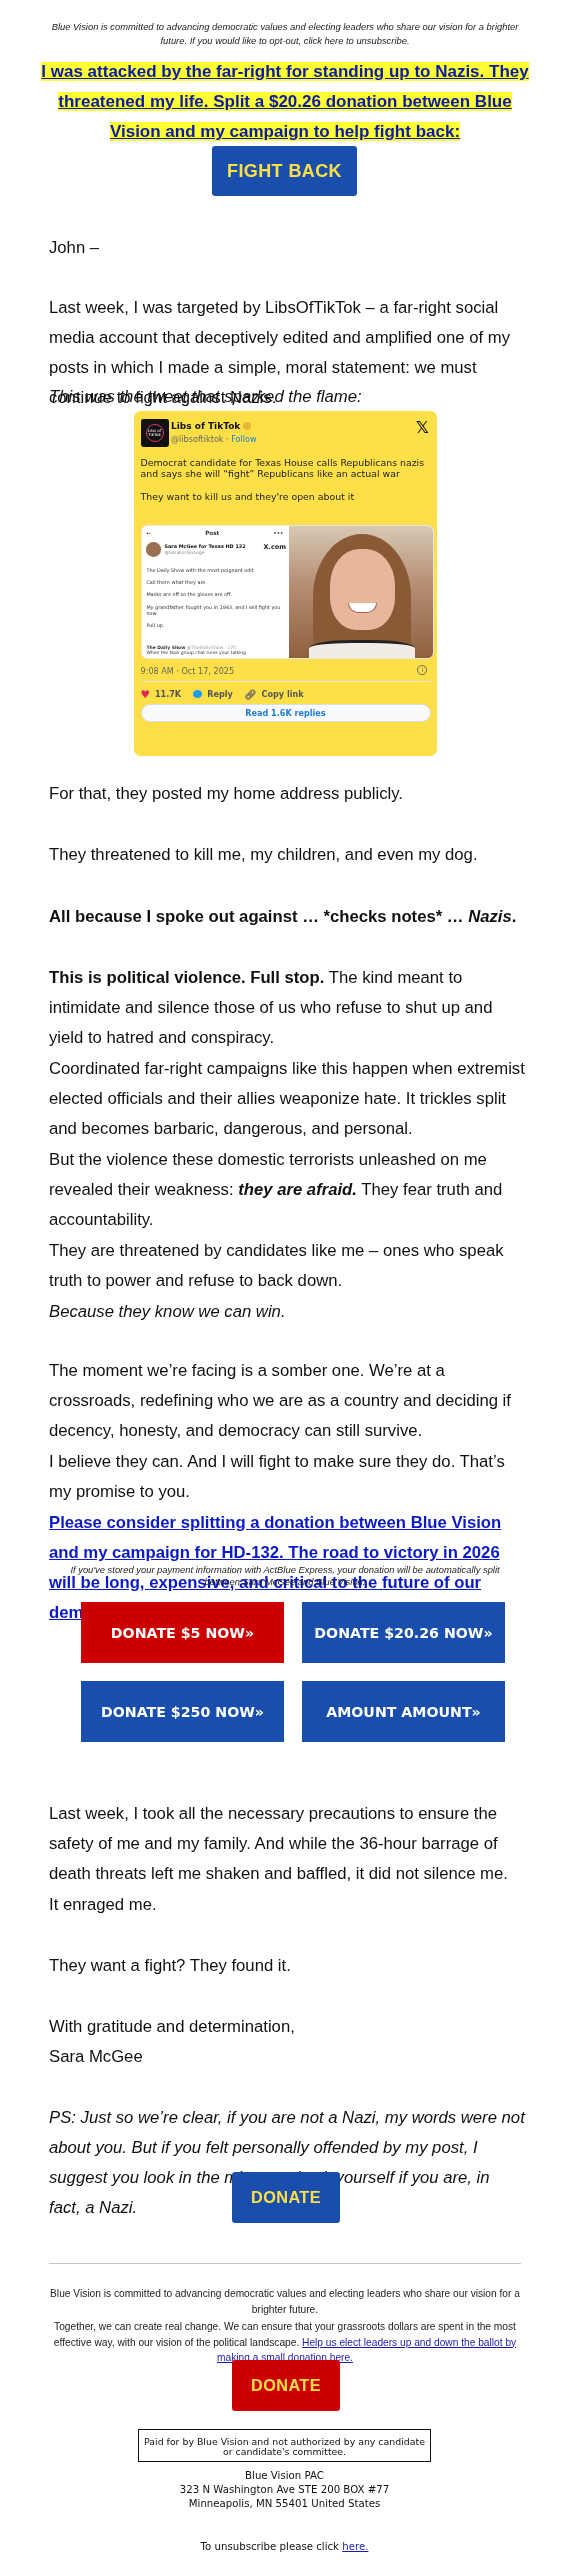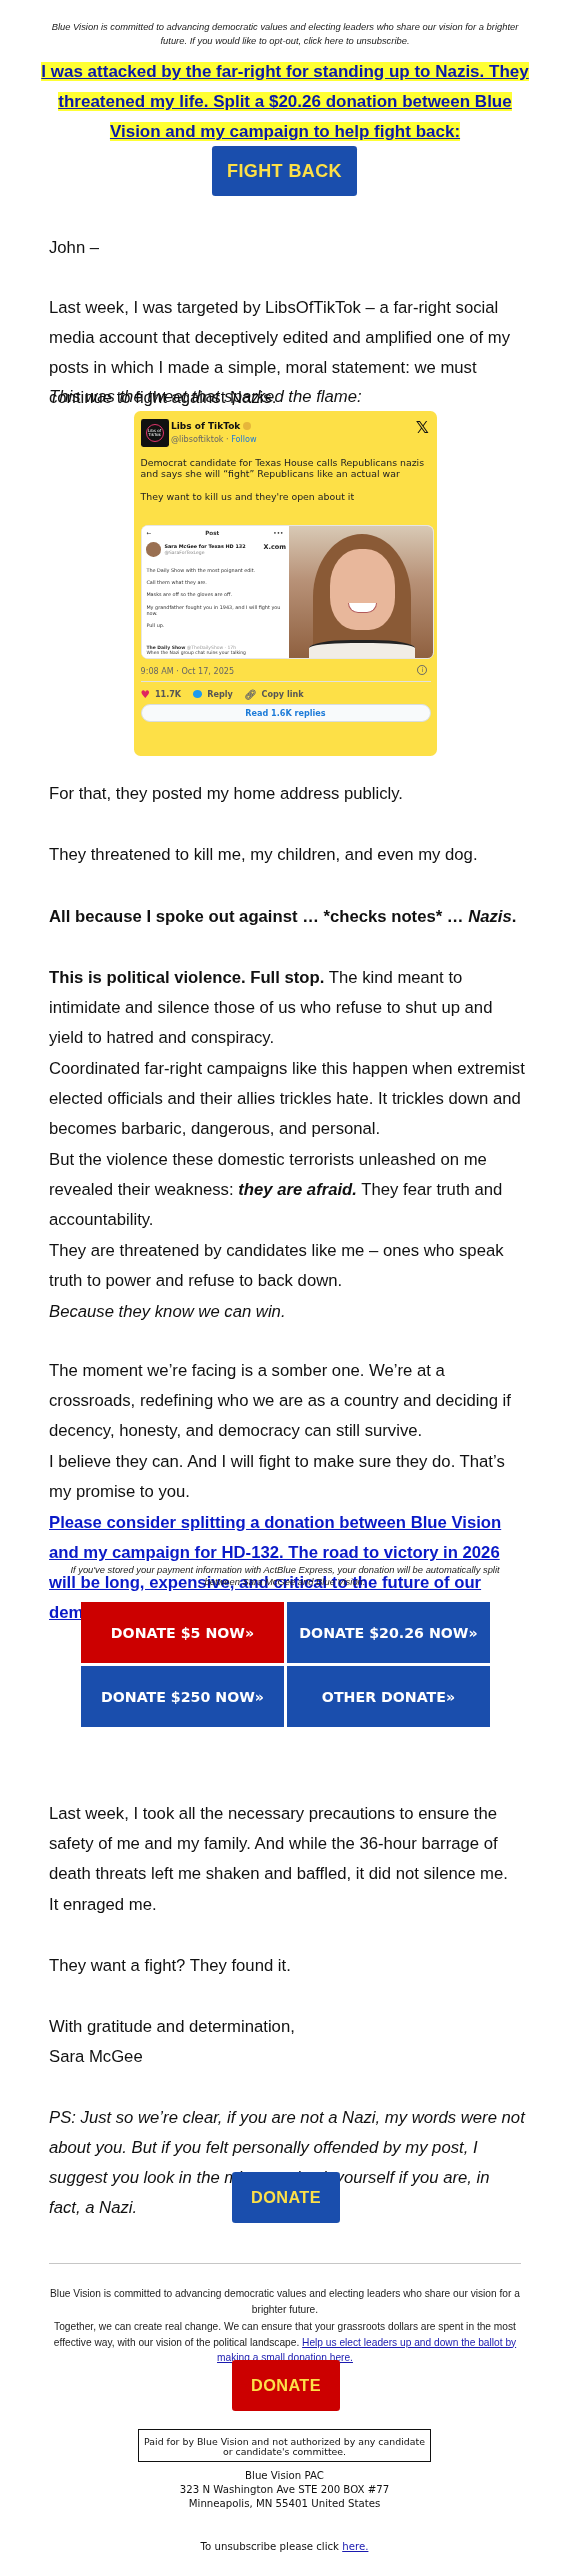--- a/index.html
+++ b/index.html
@@ -112,21 +112,21 @@
     font-size: 8.1px; font-weight: bold; color: #1d7bd8; background: #f8fafb;
   }
 
   .actblue-note {
     position: absolute; left: 57px; top: 1564px; width: 456px; text-align: center;
     font-size: 9.4px; line-height: 12.2px; font-style: italic; color: #222;
   }
   .donate-grid {
     position: absolute; left: 81px; top: 1602px; width: 352px; height: 186px;
     display: grid; grid-template-columns: 203px 203px; grid-template-rows: 61px 61px 61px;
-    gap: 3px;
+    gap: 18px;
   }
   .donate-cell {
     display: flex; align-items: center; justify-content: center; color: #fff;
     font-family: "DejaVu Sans", sans-serif; font-weight: bold; font-size: 14.2px; text-decoration: none;
   }
   .donate-cell.red { background: #cc0000; }
   .donate-cell.blue { background: #1a4ead; }
 
   .donate-blue { left: 232px; top: 2172px; width: 108px; height: 51px; font-size: 16.3px; }
   .hr { position: absolute; left: 49px; top: 2263px; width: 472px; height: 0.8px; background: #c6c6c6; }
@@ -234,40 +234,40 @@
 </div>
 
 <div class="body-text" style="top:779px;">For that, they posted my home address publicly.</div>
 <div class="body-text" style="top:840px;">They threatened to kill me, my children, and even my dog.</div>
 <div class="body-text" style="top:902px;font-weight:bold;">
   <span>All because I spoke out against … *checks notes* … </span><i>Nazis</i><span>.</span>
 </div>
 <div class="body-text" style="top:963px;">
   <b>This is political violence. Full stop.</b><span> The kind meant to intimidate and silence those of us who refuse to shut up and yield to hatred and conspiracy.</span>
 </div>
-<div class="body-text" style="top:1054px;">Coordinated far-right campaigns like this happen when extremist elected officials and their allies trickles hate. It trickles down and becomes barbaric, dangerous, and personal.</div>
+<div class="body-text" style="top:1054px;">Coordinated far-right campaigns like this happen when extremist elected officials and their allies weaponize hate. It trickles split and becomes barbaric, dangerous, and personal.</div>
 <div class="body-text" style="top:1145px;">
   <span>But the violence these domestic terrorists unleashed on me revealed their weakness: </span><b><i>they are afraid.</i></b><span> They fear truth and accountability.</span>
 </div>
 <div class="body-text" style="top:1236px;">They are threatened by candidates like me – ones who speak truth to power and refuse to back down.</div>
 <div class="body-text" style="top:1297px; font-style:italic;">Because they know we can win.</div>
 
 <div class="body-text" style="top:1356px;">The moment we’re facing is a somber one. We’re at a crossroads, redefining who we are as a country and deciding if decency, honesty, and democracy can still survive.</div>
 <div class="body-text" style="top:1447px;">I believe they can. And I will fight to make sure they do. That’s my promise to you.</div>
 <div class="body-text link-para" style="top:1508px;">
   <a href="#">Please consider splitting a donation between Blue Vision and my campaign for HD-132. The road to victory in 2026 will be long, expensive, and critical to the future of our democracy in Texas.</a>
 </div>
 
 <div class="actblue-note">If you've stored your payment information with ActBlue Express, your donation will be automatically split between Sara McGee and Blue Vision.</div>
 
 <div class="donate-grid">
   <a href="#" class="donate-cell red">DONATE $5 NOW»</a>
   <a href="#" class="donate-cell blue">DONATE $20.26 NOW»</a>
   <a href="#" class="donate-cell blue">DONATE $250 NOW»</a>
-  <a href="#" class="donate-cell blue">OTHER DONATE»</a>
+  <a href="#" class="donate-cell blue">AMOUNT AMOUNT»</a>
 </div>
 
 <div class="body-text" style="top:1799px;">Last week, I took all the necessary precautions to ensure the safety of me and my family. And while the 36-hour barrage of death threats left me shaken and baffled, it did not silence me.</div>
 <div class="body-text" style="top:1890px;">It enraged me.</div>
 <div class="body-text" style="top:1951px;">They want a fight? They found it.</div>
 <div class="body-text" style="top:2012px;">
   <div>With gratitude and determination,</div>
   <div>Sara McGee</div>
 </div>
 <div class="body-text" style="top:2103px; font-style:italic;">PS: Just so we’re clear, if you are not a Nazi, my words were not about you. But if you felt personally offended by my post, I suggest you look in the mirror and ask yourself if you are, in fact, a Nazi.</div>

